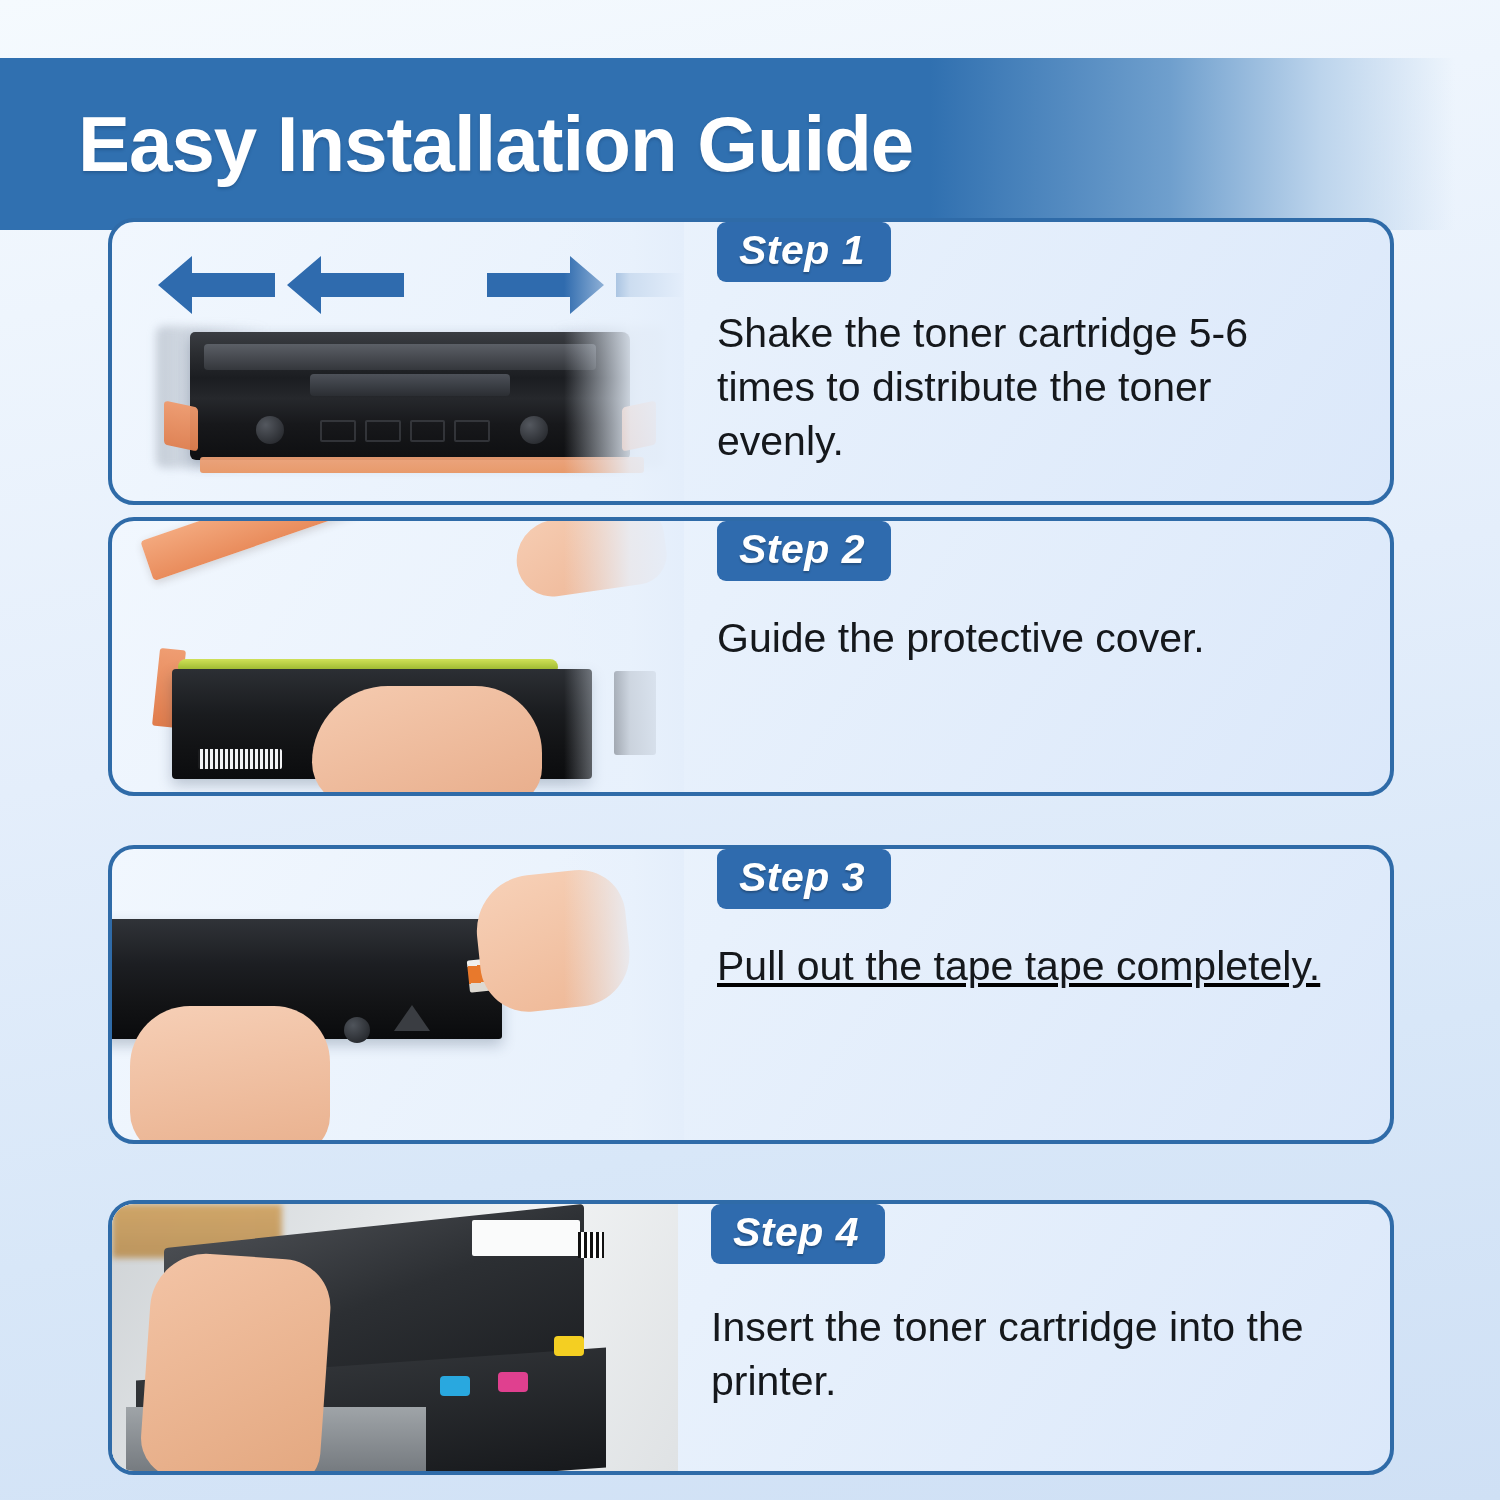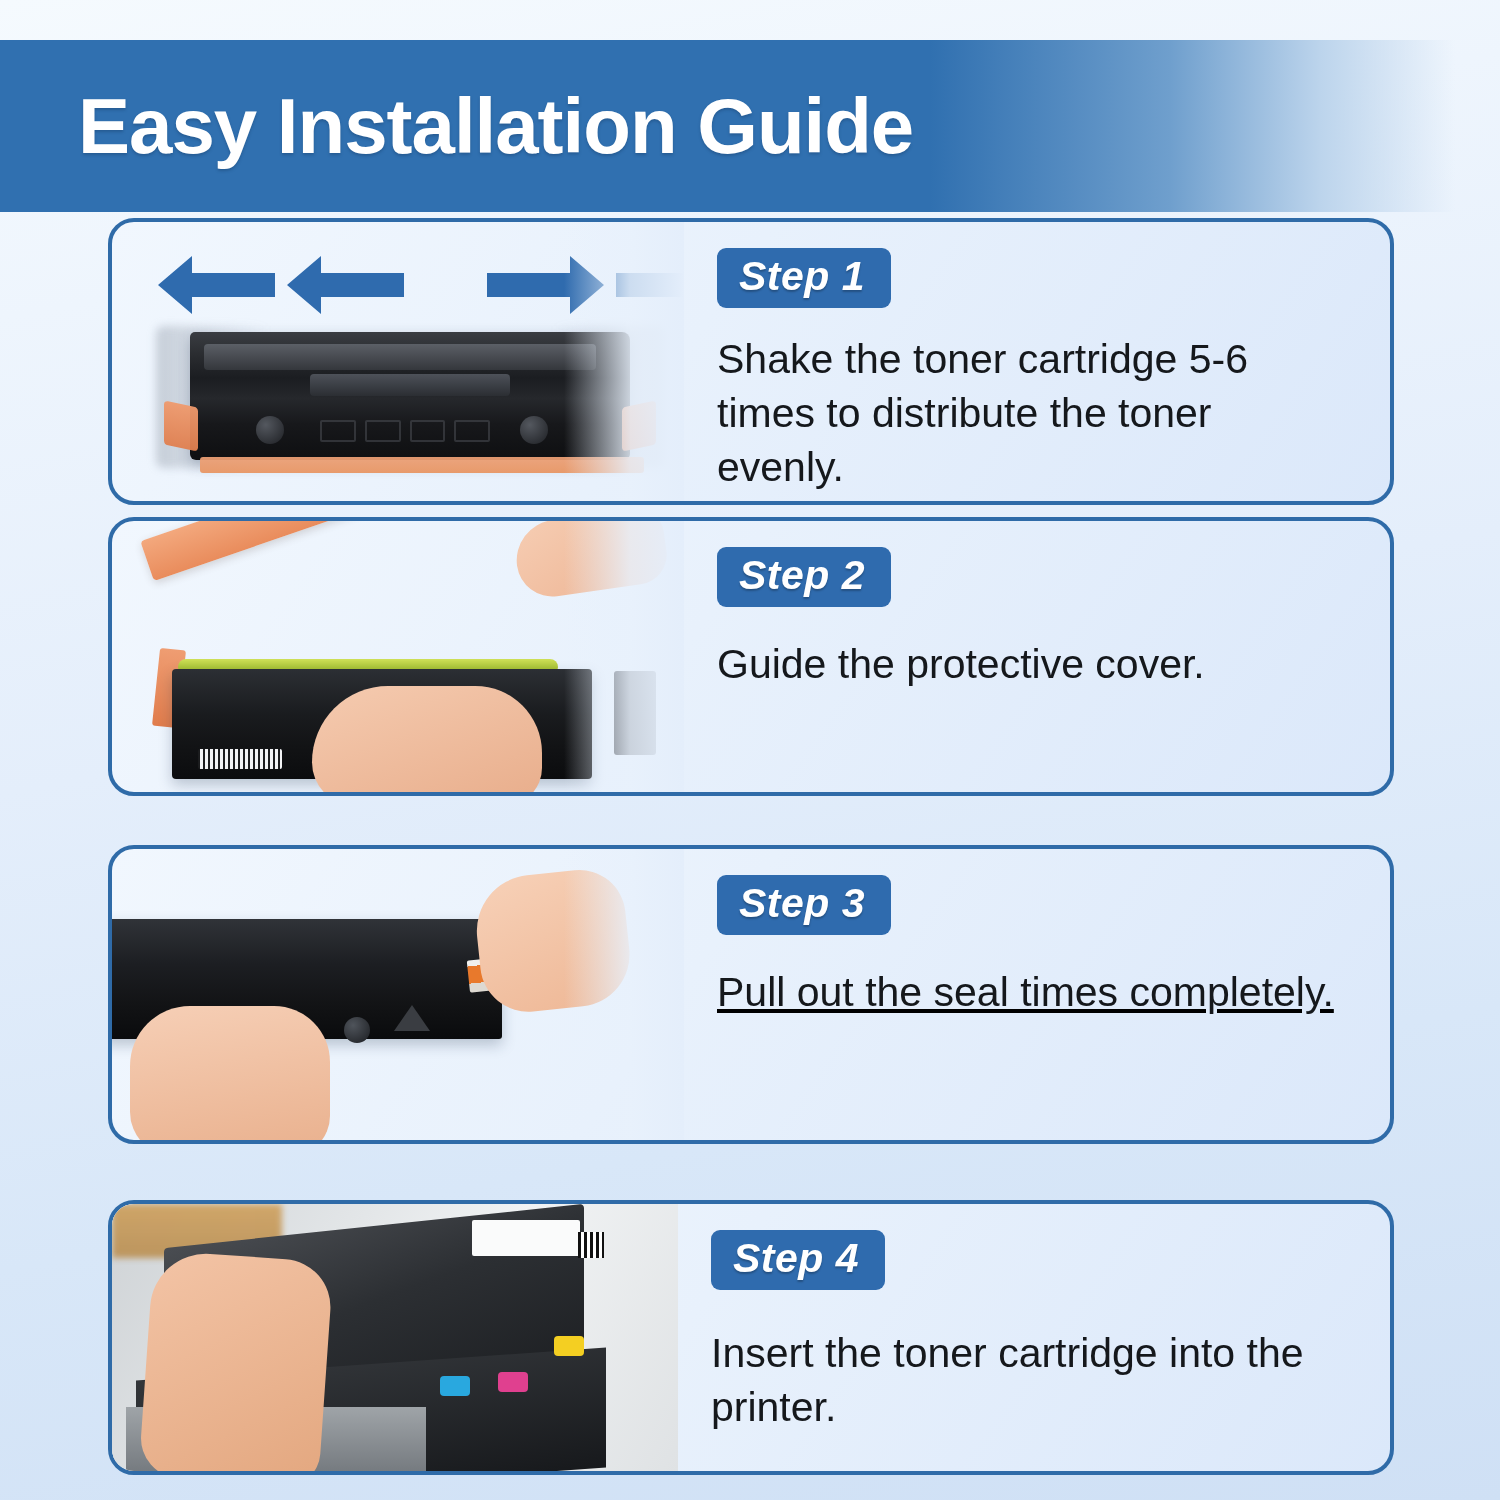--- a/index.html
+++ b/index.html
@@ -5,21 +5,21 @@
   * { margin:0; padding:0; box-sizing:border-box; }
   html, body { width:1500px; height:1500px; }
   body {
     font-family:"Liberation Sans", sans-serif;
     background:linear-gradient(170deg,#f5fafe 0%,#eef5fd 18%,#e4eefb 45%,#d8e7f8 72%,#cfe0f5 100%);
     position:relative; overflow:hidden;
   }
 
   
   .banner{
-    position:absolute; left:0; top:40px; width:1500px; height:172px;
+    position:absolute; left:0; top:58px; width:1500px; height:172px;
     background:linear-gradient(90deg,#3070b0 0%,#3070b0 62%,#6f9fcd 78%,#bcd4ec 88%,rgba(233,241,252,0) 97%);
     display:flex; align-items:center;
   }
   .banner-title{
     margin-left:78px; color:#ffffff; font-size:78px; font-weight:bold;
     letter-spacing:-1px; line-height:1; white-space:nowrap;
     text-shadow:0 2px 3px rgba(20,55,95,.35);
   }
 
   
@@ -30,21 +30,21 @@
     overflow:hidden;
   }
   #card1{ top:218px; height:287px; }
   #card2{ top:517px; height:279px; }
   #card3{ top:845px; height:299px;text-decoration:underline; }
   #card4{ top:1168px; height:275px;margin-top:32px; }
 
   .card-inner{ position:relative; width:100%; height:100%; display:flex; }
   .media{ position:relative; width:572px; height:100%; flex:none; overflow:hidden; }
   .media.flush{ width:566px; }
-  .content{ flex:1; position:relative; padding-left:33px; padding-top:26px; }
+  .content{ flex:1; position:relative; padding-left:33px; }
 
   .badge{
     display:inline-block; background:#2f6bae; color:#fff;
     font-size:41px; font-weight:bold; font-style:italic;
     padding:7px 26px 10px 22px; border-radius:9px; line-height:1.05;
     text-shadow:0 2px 2px rgba(0,0,0,.25); letter-spacing:.5px;
   }
   .desc{
     margin-top:24px; font-size:41px; color:#15181c; line-height:1.32;
     max-width:620px; font-weight:normal;
@@ -324,21 +324,21 @@
         <div class="knob3"></div>
         <div class="arrow3up"></div>
         <div class="tape3"></div>
         <div class="hand3-right"></div>
         <div class="hand3-left"></div>
       </div>
       <div class="fade-r"></div>
     </div>
     <div class="content">
       <div class="badge">Step 3</div>
-      <div class="desc">Pull out the seal times completely.</div>
+      <div class="desc">Pull out the tape tape completely.</div>
     </div>
   </div>
 </div>
 
 <div class="card" id="card4">
   <div class="card-inner">
     <div class="media flush">
       <div class="printer">
         <div class="pr-body"></div>
         <div class="pr-blur-top"></div>

